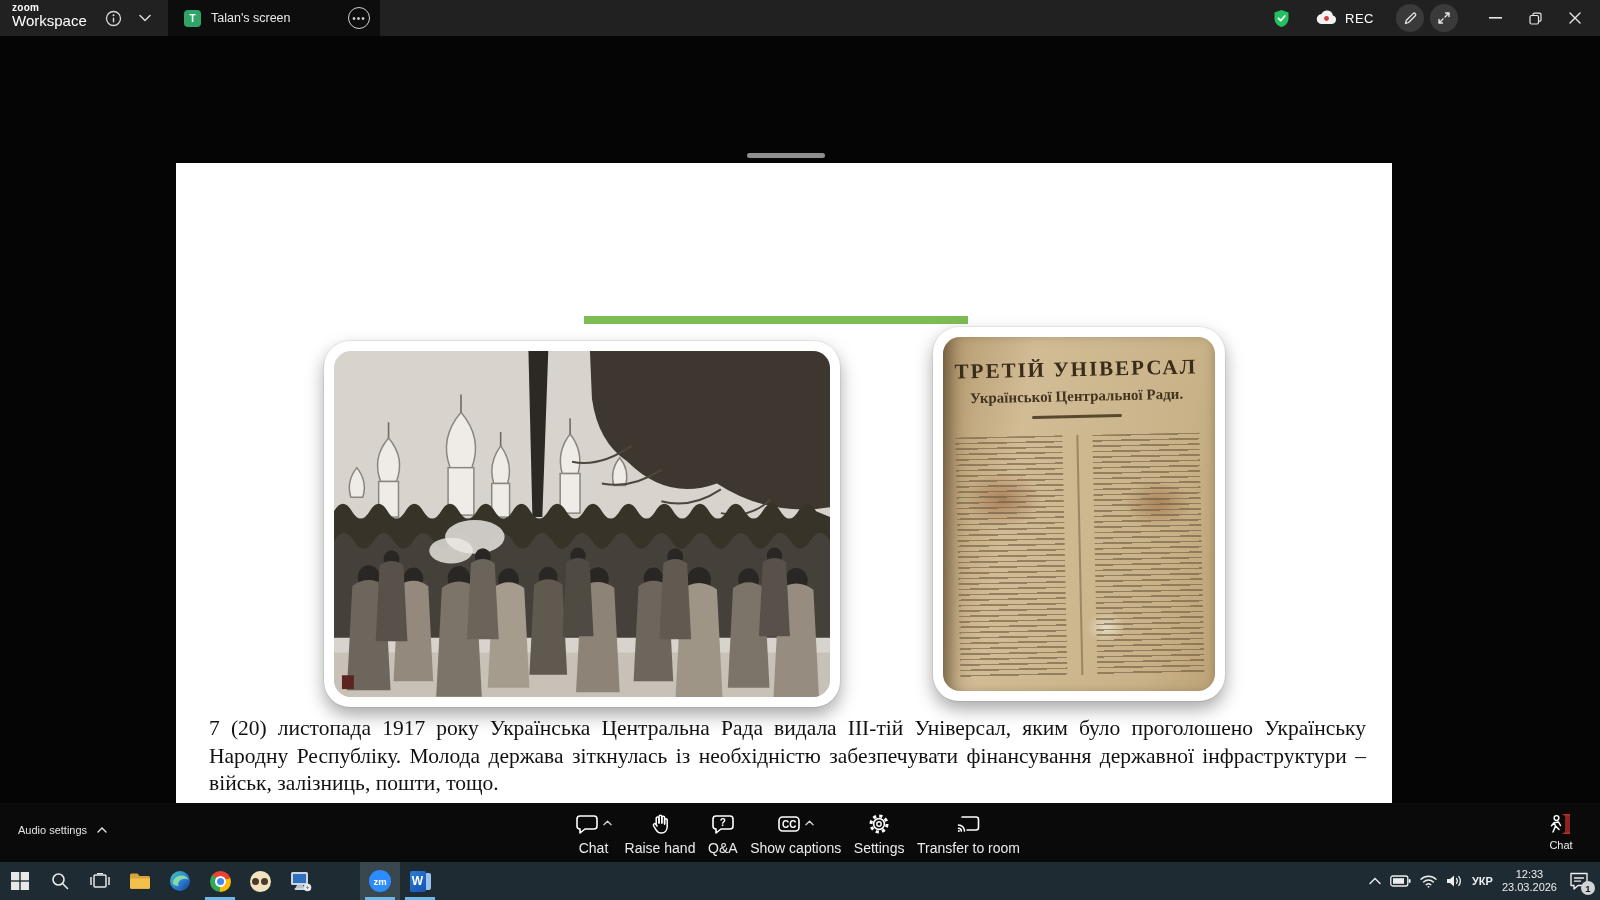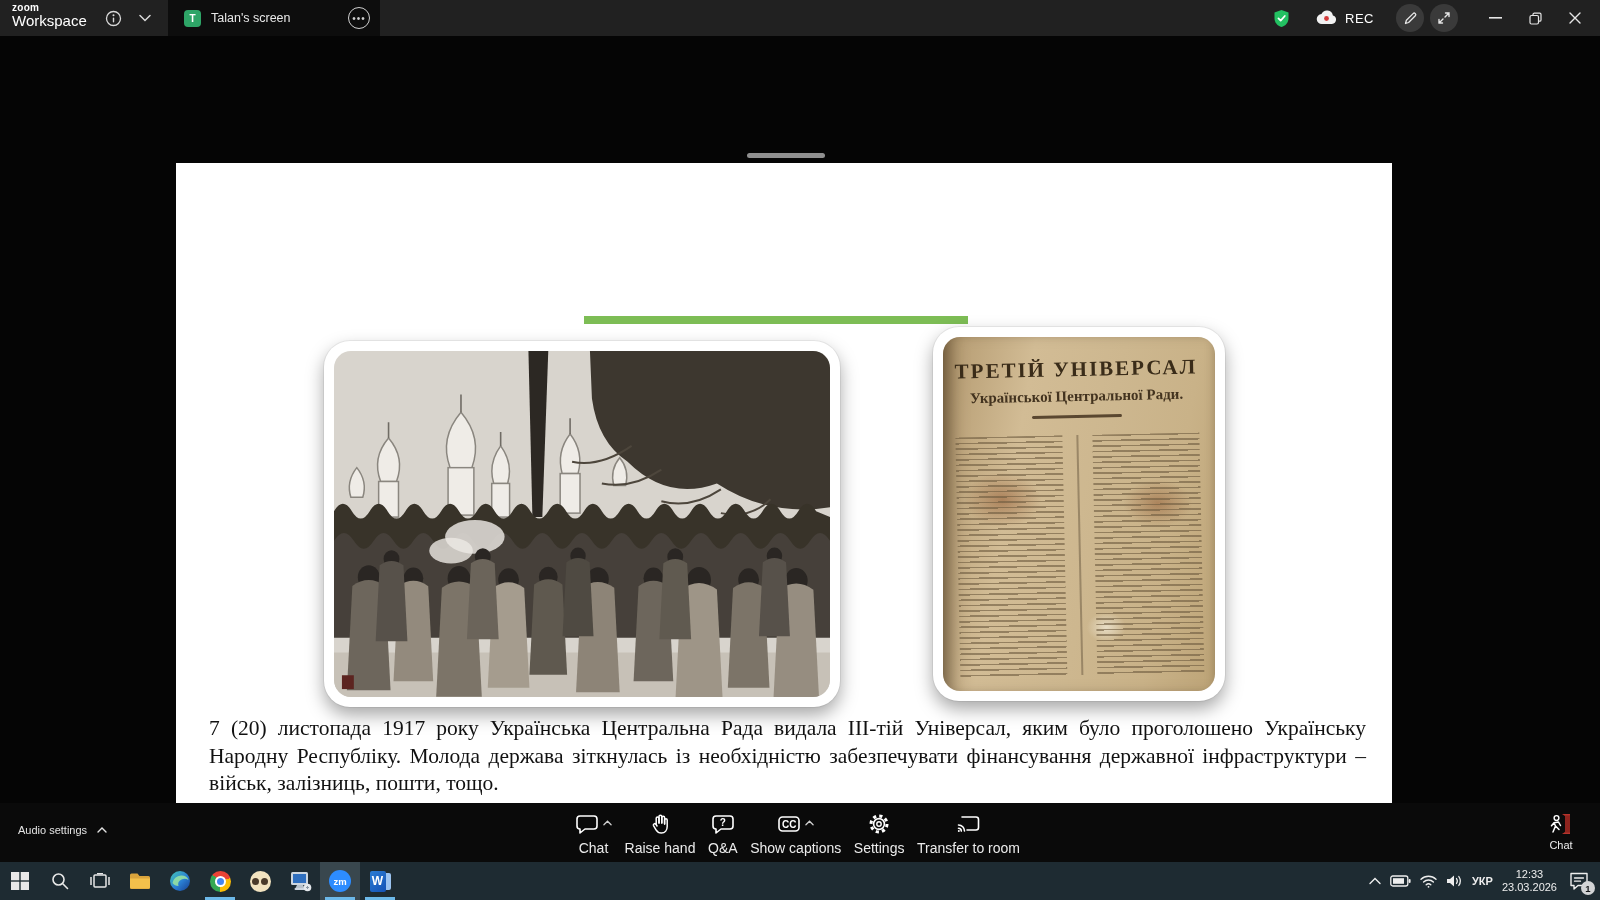--- a/index.html
+++ b/index.html
@@ -67,21 +67,21 @@
   .tool-label{font-size:14px;white-space:nowrap;}
   .icon-stack{position:relative;width:24px;height:24px;}
   .icon-stack .overlay{position:absolute;inset:0;display:flex;align-items:center;justify-content:center;
      color:#fff;font-size:10px;font-weight:700;padding-bottom:4px;}
   .leave-btn{position:absolute;right:26px;top:9px;display:flex;flex-direction:column;align-items:center;gap:3px;color:#ececec;}
   .leave-btn .tool-label{font-size:11px;}
 
   
   .taskbar{position:absolute;left:0;top:862px;width:1600px;height:38px;background:#1e2b32;display:flex;}
   .tb-cell{width:40px;height:38px;display:flex;align-items:center;justify-content:center;position:relative;}
-  .tb-cell.active{background:#39474e;}
+  .tb-cell.active{background:#39474e;margin-left:40px;}
   .tb-cell .underline{position:absolute;left:5px;right:5px;bottom:0;height:3px;background:#6cb8e8;}
   .tray{position:absolute;right:8px;top:862px;height:38px;display:flex;align-items:center;gap:9px;color:#eee;}
   .tray .lang{font-size:11px;font-weight:600;}
   .tray .clock{font-size:11px;line-height:13px;text-align:center;}
   .notif{position:relative;width:26px;height:24px;display:flex;align-items:center;justify-content:center;}
   .notif .badge{position:absolute;right:-3px;bottom:-2px;width:14px;height:14px;border-radius:50%;background:#d2d4d6;
      color:#16191b;font-size:9.5px;font-weight:700;display:flex;align-items:center;justify-content:center;}
   svg{display:block;}
 </style>
 </head>

